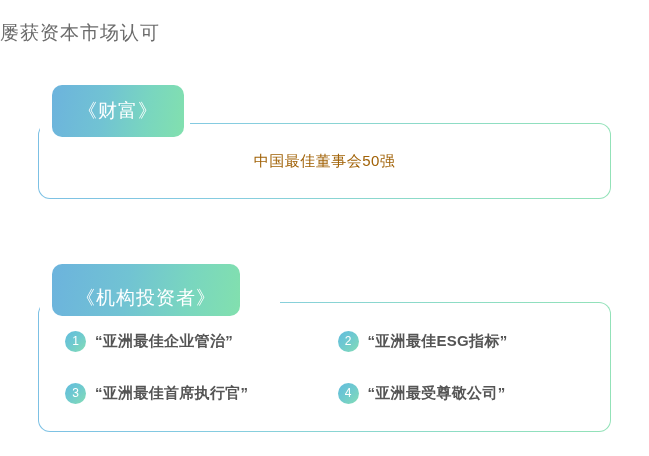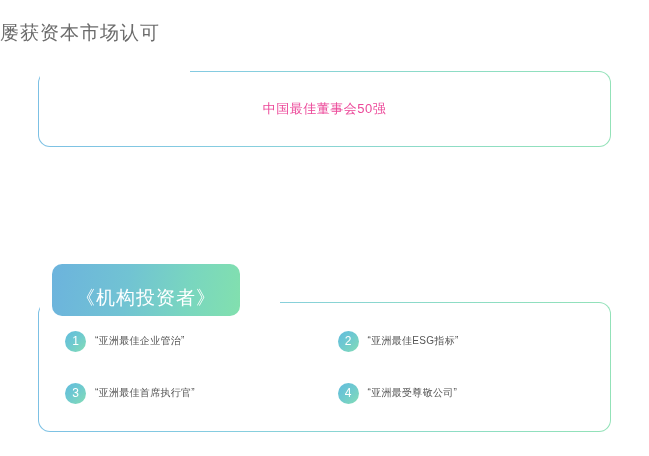--- a/index.html
+++ b/index.html
@@ -81,22 +81,22 @@
   }
   #panel-fortune { width: 573px; height: 76px; }
   #panel-fortune .section-panel-inner {
     display: flex;
     align-items: center;
     justify-content: center;
   }
   #panel-investor { width: 573px; height: 130px; }
 
   .panel-text {
-    font-size: 13px;
-    color: #ec4899;
+    font-size: 15px;
+    color: #a16207;
     letter-spacing: 0.5px;
   }
 
   
   .tag-notch {
     position: absolute;
     left: 1px;
     top: -1px;
     width: 150px;
     height: 18px;
@@ -130,34 +130,36 @@
     width: 21px;
     height: 21px;
     border-radius: 50%;
     background: linear-gradient(135deg, #62bcdd 0%, #6ec9d0 45%, #84ddb5 100%);
     color: #ffffff;
     font-size: 12px;
     line-height: 21px;
     text-align: center;
   }
   .award-label {
-    font-size: 10px;
+    font-size: 15px;
     color: #555555;
     white-space: nowrap;
     letter-spacing: 0.3px;
+    font-weight: bold;
   }
 </style>
 </head>
 <body>
 
 <div class="page">
 
   <div class="page-title">屡获资本市场认可</div>
 
   <div class="award-section" id="section-fortune">
+    <div class="section-tag">《财富》</div>
 
     <div class="section-panel" id="panel-fortune">
       <div class="section-panel-inner">
         <div class="tag-notch"></div>
         <span class="panel-text">中国最佳董事会50强</span>
       </div>
     </div>
   </div>
 
   <div class="award-section" id="section-investor">

